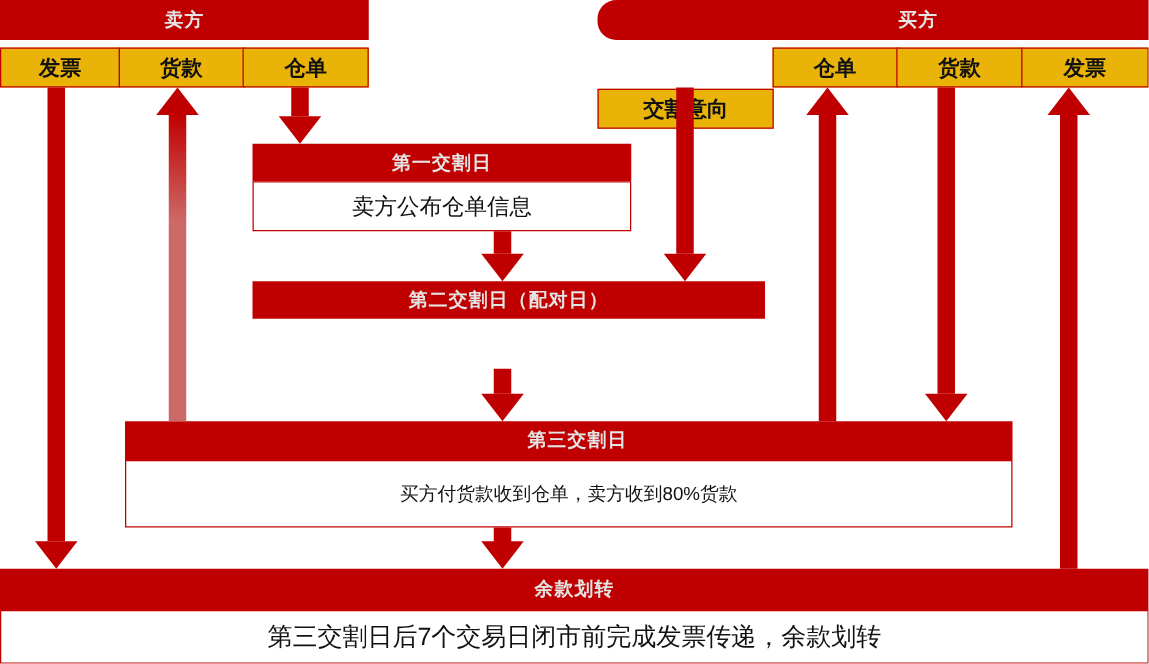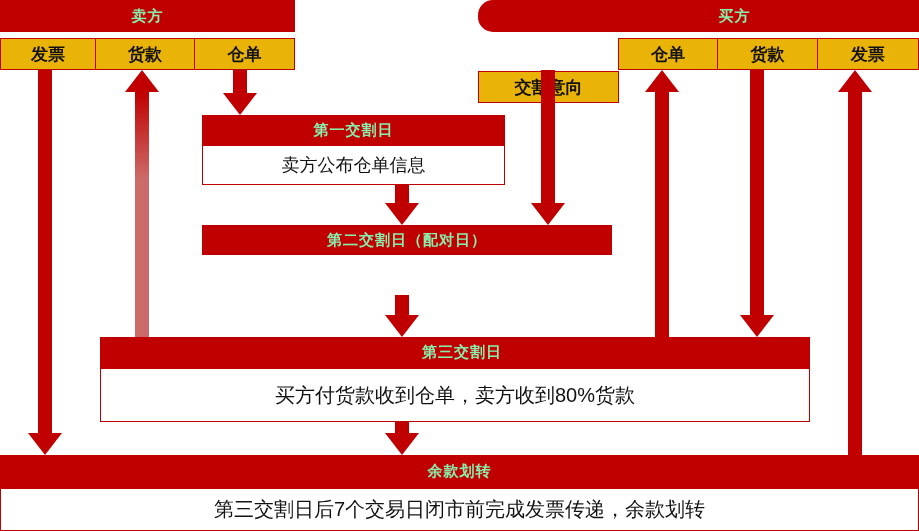--- a/index.html
+++ b/index.html
@@ -12,21 +12,21 @@
     position: relative;
     width: 919px;
     height: 531px;
     background: #ffffff;
     font-family: "Liberation Sans", "DejaVu Sans", sans-serif;
     overflow: hidden;
   }
   .red-bar {
     position: absolute;
     background: var(--red);
-    color: #86efac;
+    color: #e5e5e5;
     font-weight: bold;
     font-size: 15px;
     display: flex;
     align-items: center;
     justify-content: center;
     letter-spacing: 1px;
     box-sizing: border-box;
   }
   .cell {
     position: absolute;
@@ -115,21 +115,21 @@
     <span>卖方公布仓单信息</span>
   </div>
 
   <div class="red-bar" style="left:202px; top:225px; width:410px; height:30px;">
     <span>第二交割日（配对日）</span>
   </div>
 
   <div class="red-bar" style="left:100px; top:337px; width:710px; height:31px;padding-left:14px;">
     <span>第三交割日</span>
   </div>
-  <div class="body-box" style="left:100px; top:368px; width:710px; height:54px; font-size:20px;">
+  <div class="body-box" style="left:100px; top:368px; width:710px; height:54px; font-size:15px;">
     <span>买方付货款收到仓单，卖方收到80%货款</span>
   </div>
 
   <div class="red-bar" style="left:0; top:455px; width:919px; height:33px;">
     <span>余款划转</span>
   </div>
   <div class="body-box body-lg" style="left:0; top:488px; width:919px; height:43px;">
     <span>第三交割日后7个交易日闭市前完成发票传递，余款划转</span>
   </div>
 

